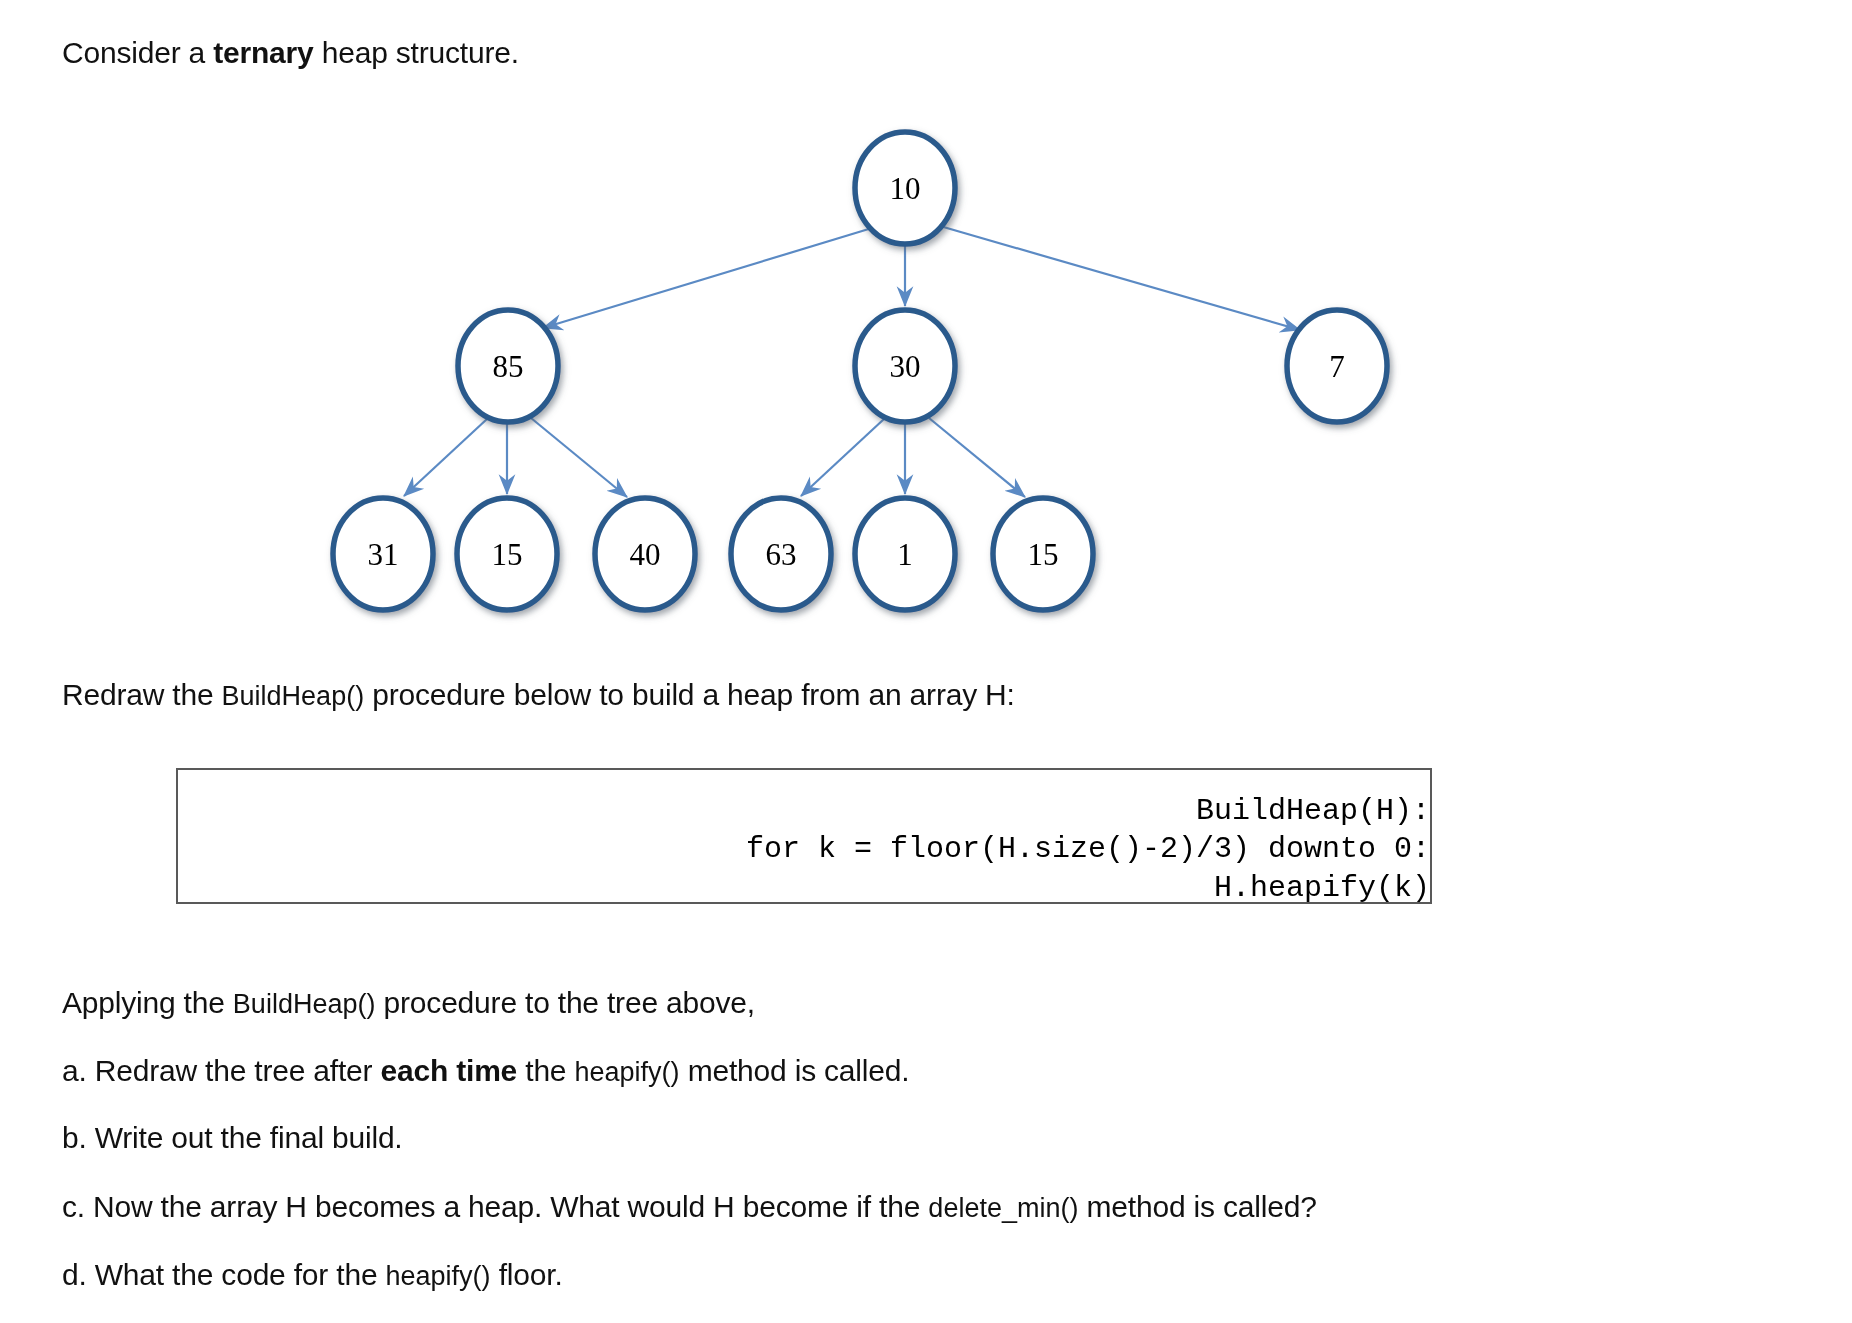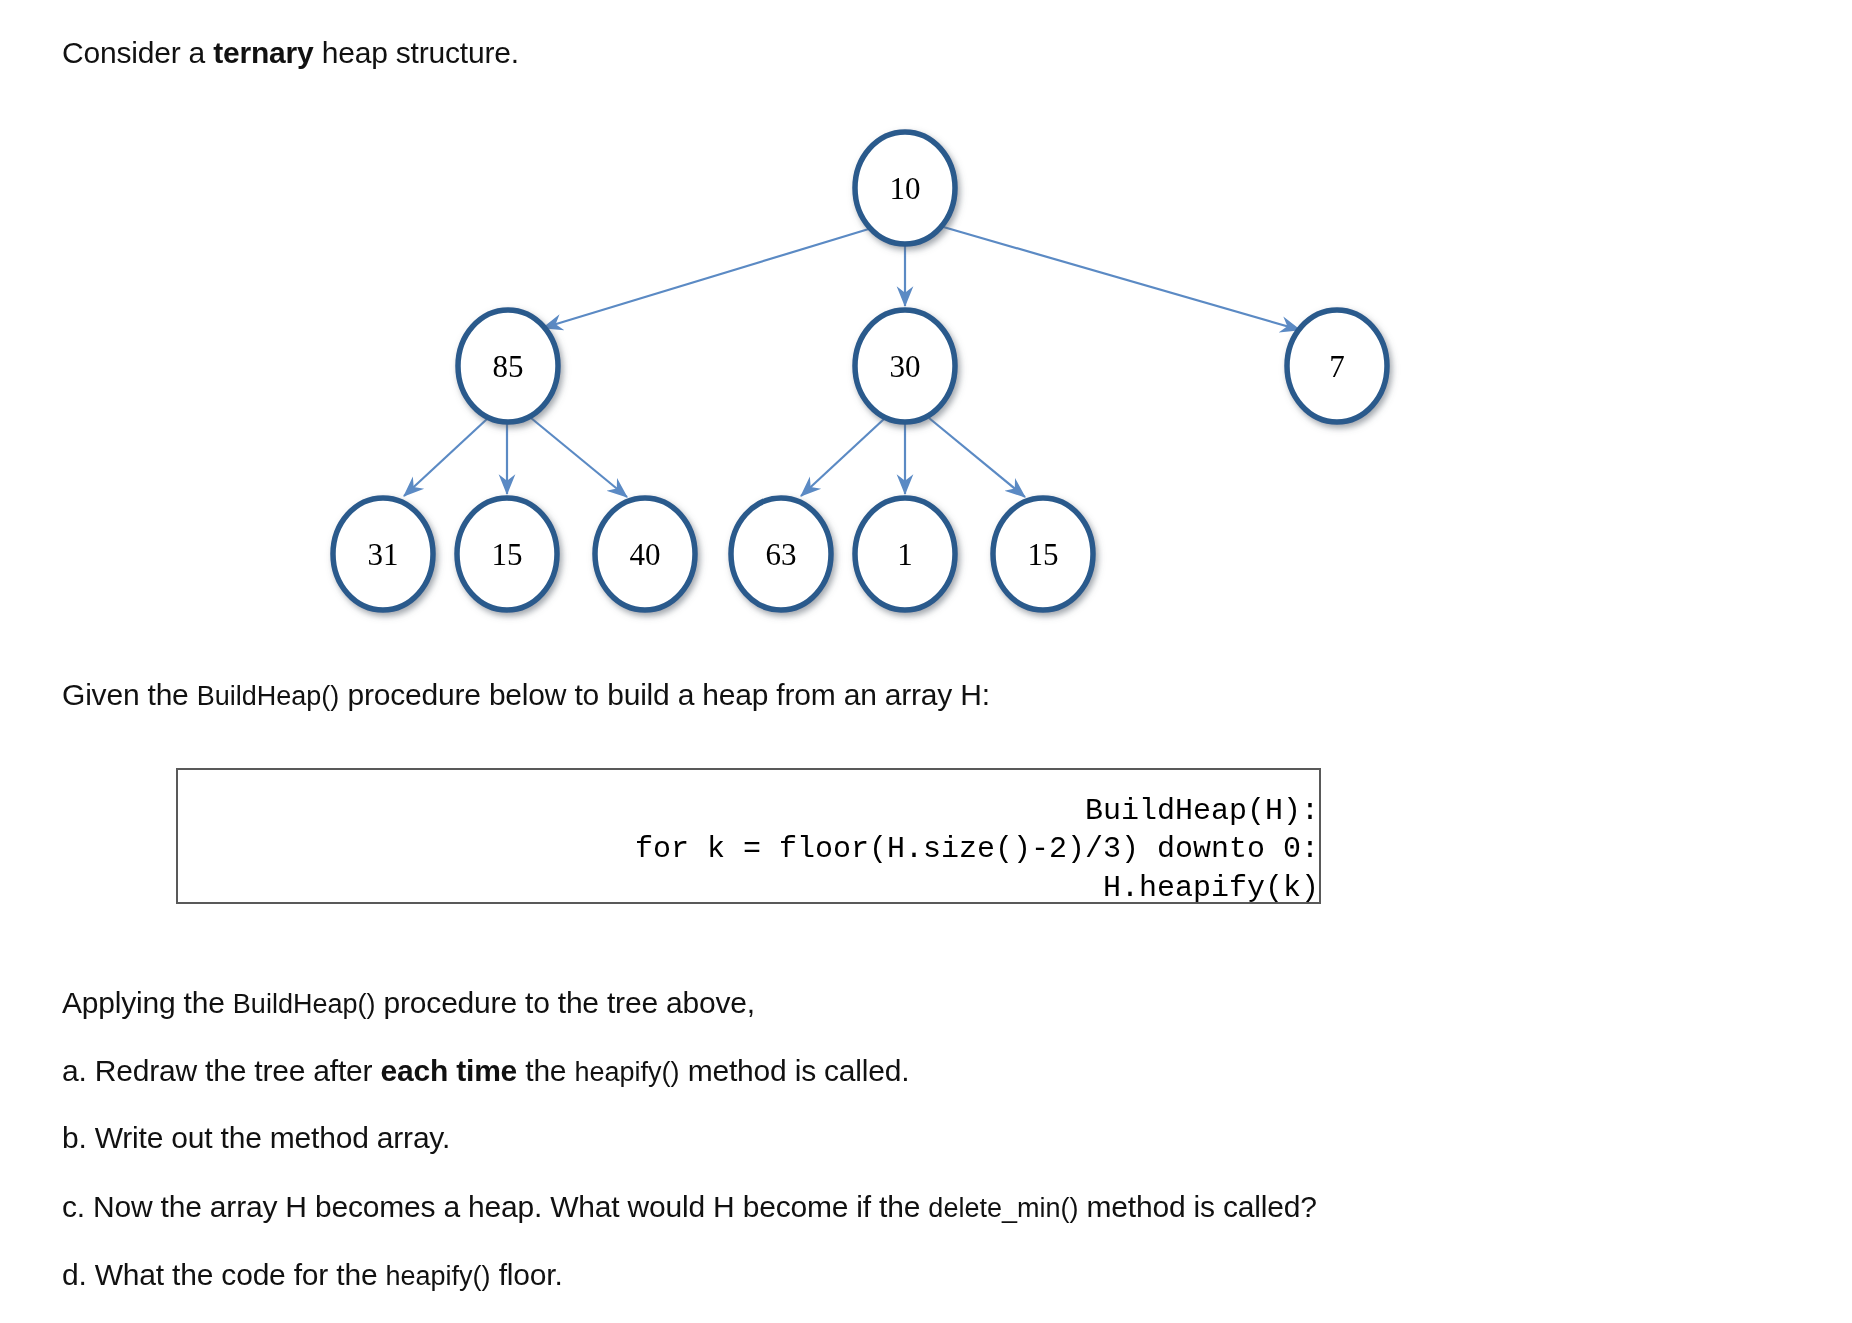--- a/index.html
+++ b/index.html
@@ -75,21 +75,21 @@
     stroke: #5b8ac4;
     stroke-width: 2.2;
     fill: none;
   }
 
   
   #code-box {
     position: absolute;
     left: 176px;
     top: 752px;
-    width: 1145px;
+    width: 1256px;
     height: 136px;
     border: 2px solid #595959;
     background: #ffffff;
     box-sizing: border-box;
   }
   #code-pre {
     margin: 0;
     padding: 22px 0 0 84px;
     font-family: "Liberation Mono", "DejaVu Sans Mono", monospace;
     font-size: 30px;
@@ -168,31 +168,31 @@
           <text class="node-label" x="905" y="448">1</text>
         </g>
         <g>
           <ellipse class="node-circle" cx="1043" cy="448" rx="50" ry="56" filter="url(#nodeshadow)"></ellipse>
           <text class="node-label" x="1043" y="448">15</text>
         </g>
       </g>
     </svg>
   </div>
 
-  <div class="prose" id="given-line"><span>Given the </span><span class="mono">BuildHeap()</span><span> procedure below to build a heap from an array H:</span></div>
+  <div class="prose" id="given-line"><span>Redraw the </span><span class="mono">BuildHeap()</span><span> procedure below to build a heap from an array H:</span></div>
 
   <div id="code-box">
     <pre id="code-pre">BuildHeap(H):
    for k = floor(H.size()-2)/3) downto 0:
       H.heapify(k)</pre>
   </div>
 
   <div class="prose" id="q-a"><span>a. Redraw the tree after </span><b>each time</b><span> the </span><span class="mono">heapify()</span><span> method is called.</span></div>
 
   <div class="prose" id="applying-line"><span>Applying the </span><span class="mono">BuildHeap()</span><span> procedure to the tree above,</span></div>
 
-  <div class="prose" id="q-b"><span>b. Write out the method array.</span></div>
+  <div class="prose" id="q-b"><span>b. Write out the final build.</span></div>
 
   <div class="prose" id="q-c"><span>c. Now the array H becomes a heap. What would H become if the </span><span class="mono">delete_min()</span><span> method is called?</span></div>
 
   <div class="prose" id="q-d"><span>d. What the code for the </span><span class="mono">heapify()</span><span> floor.</span></div>
 
 </div>
 
 </body></html>

